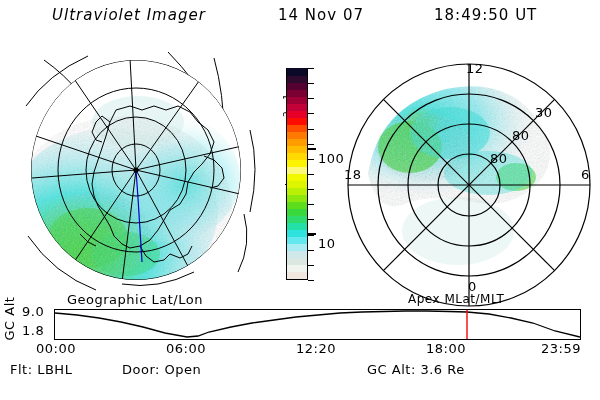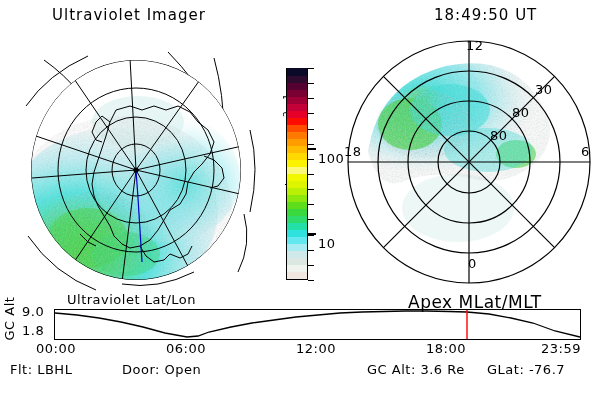--- a/index.html
+++ b/index.html
@@ -8,21 +8,21 @@
     font-family:"DejaVu Sans",sans-serif;
     color:#000;overflow:hidden;position:relative;
   }
   #root{position:absolute;left:0;top:0;width:600px;height:400px;}
   .abs{position:absolute;}
   .txt{white-space:pre;letter-spacing:0.5px;}
 
   
   #header{left:0;top:6px;width:600px;height:24px;}
   #header .hitem{position:absolute;font-size:15px;letter-spacing:1px;top:0;}
-  #title-text{left:52px;}
+  #title-text{left:52px;font-style:italic;}
   #date-text{left:278px;}
   #time-text{left:434px;}
 
   
   #geo-panel{left:18px;top:48px;width:250px;height:245px;}
   #geo-clip{position:absolute;left:0;top:0;width:250px;height:245px;overflow:hidden;}
 
   
   #cbar-panel{left:266px;top:50px;width:86px;height:245px;}
   #cbar-box{position:absolute;left:20px;top:18px;width:22px;height:212px;border:1px solid #000;box-sizing:border-box;}
@@ -32,27 +32,27 @@
   .ctick.major{width:8px;height:2px;}
   .clabel{position:absolute;left:52px;font-size:13px;letter-spacing:0.5px;margin-top:12px;}
   #cbar-axis-label{
     position:absolute;left:-56px;top:86px;width:160px;
     transform:rotate(-90deg);transform-origin:center center;
     font-size:13px;text-align:center;letter-spacing:0.5px;
   }
   .sup{font-size:9px;vertical-align:super;}
 
   
-  #mlt-panel{left:338px;top:32px;width:258px;height:252px;}
+  #mlt-panel{left:338px;top:55px;width:258px;height:252px;}
   .mlt-label{position:absolute;font-size:13px;letter-spacing:0.5px;}
 
   
   #orbit-panel{left:0;top:293px;width:600px;height:62px;}
   #orbit-title-geo{position:absolute;left:67px;top:-1px;font-size:13px;letter-spacing:0.5px;}
-  #orbit-title-apex{position:absolute;left:408px;top:-1px;font-size:17px;letter-spacing:0.5px;}
+  #orbit-title-apex{position:absolute;left:408px;top:-1px;font-size:12px;letter-spacing:0.5px;}
   #orbit-ylabel{
     position:absolute;left:-19px;top:18px;width:56px;
     transform:rotate(-90deg);transform-origin:center center;
     font-size:13px;text-align:center;letter-spacing:0.5px;
   }
   .ytick-label{position:absolute;left:22px;font-size:13px;letter-spacing:0.5px;}
   #orbit-box{position:absolute;left:54px;top:16px;width:527px;height:31px;border:1px solid #000;box-sizing:border-box;}
   .xtick-label{position:absolute;top:48px;font-size:13px;letter-spacing:0.5px;}
 
   
@@ -67,20 +67,21 @@
   .c3{left:367px;}
   .c4{left:487px;}
 </style>
 </head>
 <body>
 
 <div id="root">
 
   <div id="header" class="abs">
     <div class="hitem txt" id="title-text">Ultraviolet Imager</div>
+    <div class="hitem txt" id="date-text">14 Nov 07</div>
     <div class="hitem txt" id="time-text">18:49:50 UT</div>
   </div>
 
   <div id="geo-panel" class="abs">
     <div id="geo-clip">
       <svg width="250" height="245" viewBox="0 0 250 245">
         <defs>
           <clipPath id="diskClip">
             <ellipse cx="118" cy="122" rx="105" ry="110"></ellipse>
           </clipPath>
@@ -286,45 +287,44 @@
     <div class="mlt-label" style="left:243px;top:112px;">6</div>
     <div class="mlt-label" style="left:130px;top:224px;">0</div>
     <div class="mlt-label" style="left:6px;top:112px;">18</div>
 
     <div class="mlt-label" style="left:197px;top:50px;">30</div>
     <div class="mlt-label" style="left:174px;top:73px;">80</div>
     <div class="mlt-label" style="left:152px;top:96px;">80</div>
   </div>
 
   <div id="orbit-panel" class="abs">
-    <div id="orbit-title-geo">Ultraviolet Lat/Lon</div>
+    <div id="orbit-title-geo">Geographic Lat/Lon</div>
     <div id="orbit-title-apex">Apex MLat/MLT</div>
 
     <div id="orbit-ylabel">GC Alt</div>
     <div class="ytick-label" style="top:11px;">9.0</div>
     <div class="ytick-label" style="top:30px;">1.8</div>
 
     <div id="orbit-box">
       <svg width="525" height="29" viewBox="0 0 525 29" preserveAspectRatio="none">
         <polyline fill="none" stroke="#000" stroke-width="1.3" points="0,3 22,5 44,8 66,12 88,17 110,23 132,27 143,26 154,22
                   176,17 197,13 219,10 241,7 263,5 285,3 307,2 329,1.5
                   350,1 372,1 394,1.5 412,2 434,4 456,8 478,13 500,21 525,27"></polyline>
         <line x1="412" y1="0" x2="412" y2="29" stroke="#ff0000" stroke-width="1.4"></line>
       </svg>
     </div>
 
     <div class="xtick-label" style="left:36px;">00:00</div>
     <div class="xtick-label" style="left:166px;">06:00</div>
-    <div class="xtick-label" style="left:296px;">12:00</div>
+    <div class="xtick-label" style="left:296px;">12:20</div>
     <div class="xtick-label" style="left:426px;">18:00</div>
     <div class="xtick-label" style="left:541px;text-align:center;">23:59</div>
   </div>
 
   <div id="status" class="abs">
     <div class="srow" id="srow0">
       <div class="scell c0">Flt: LBHL</div>
       <div class="scell c1">Door: Open</div>
       <div class="scell c3">GC Alt: 3.6 Re</div>
-      <div class="scell c4">GLat: -76.7</div>
     </div>
   </div>
 
 </div>
 
 </body></html>

